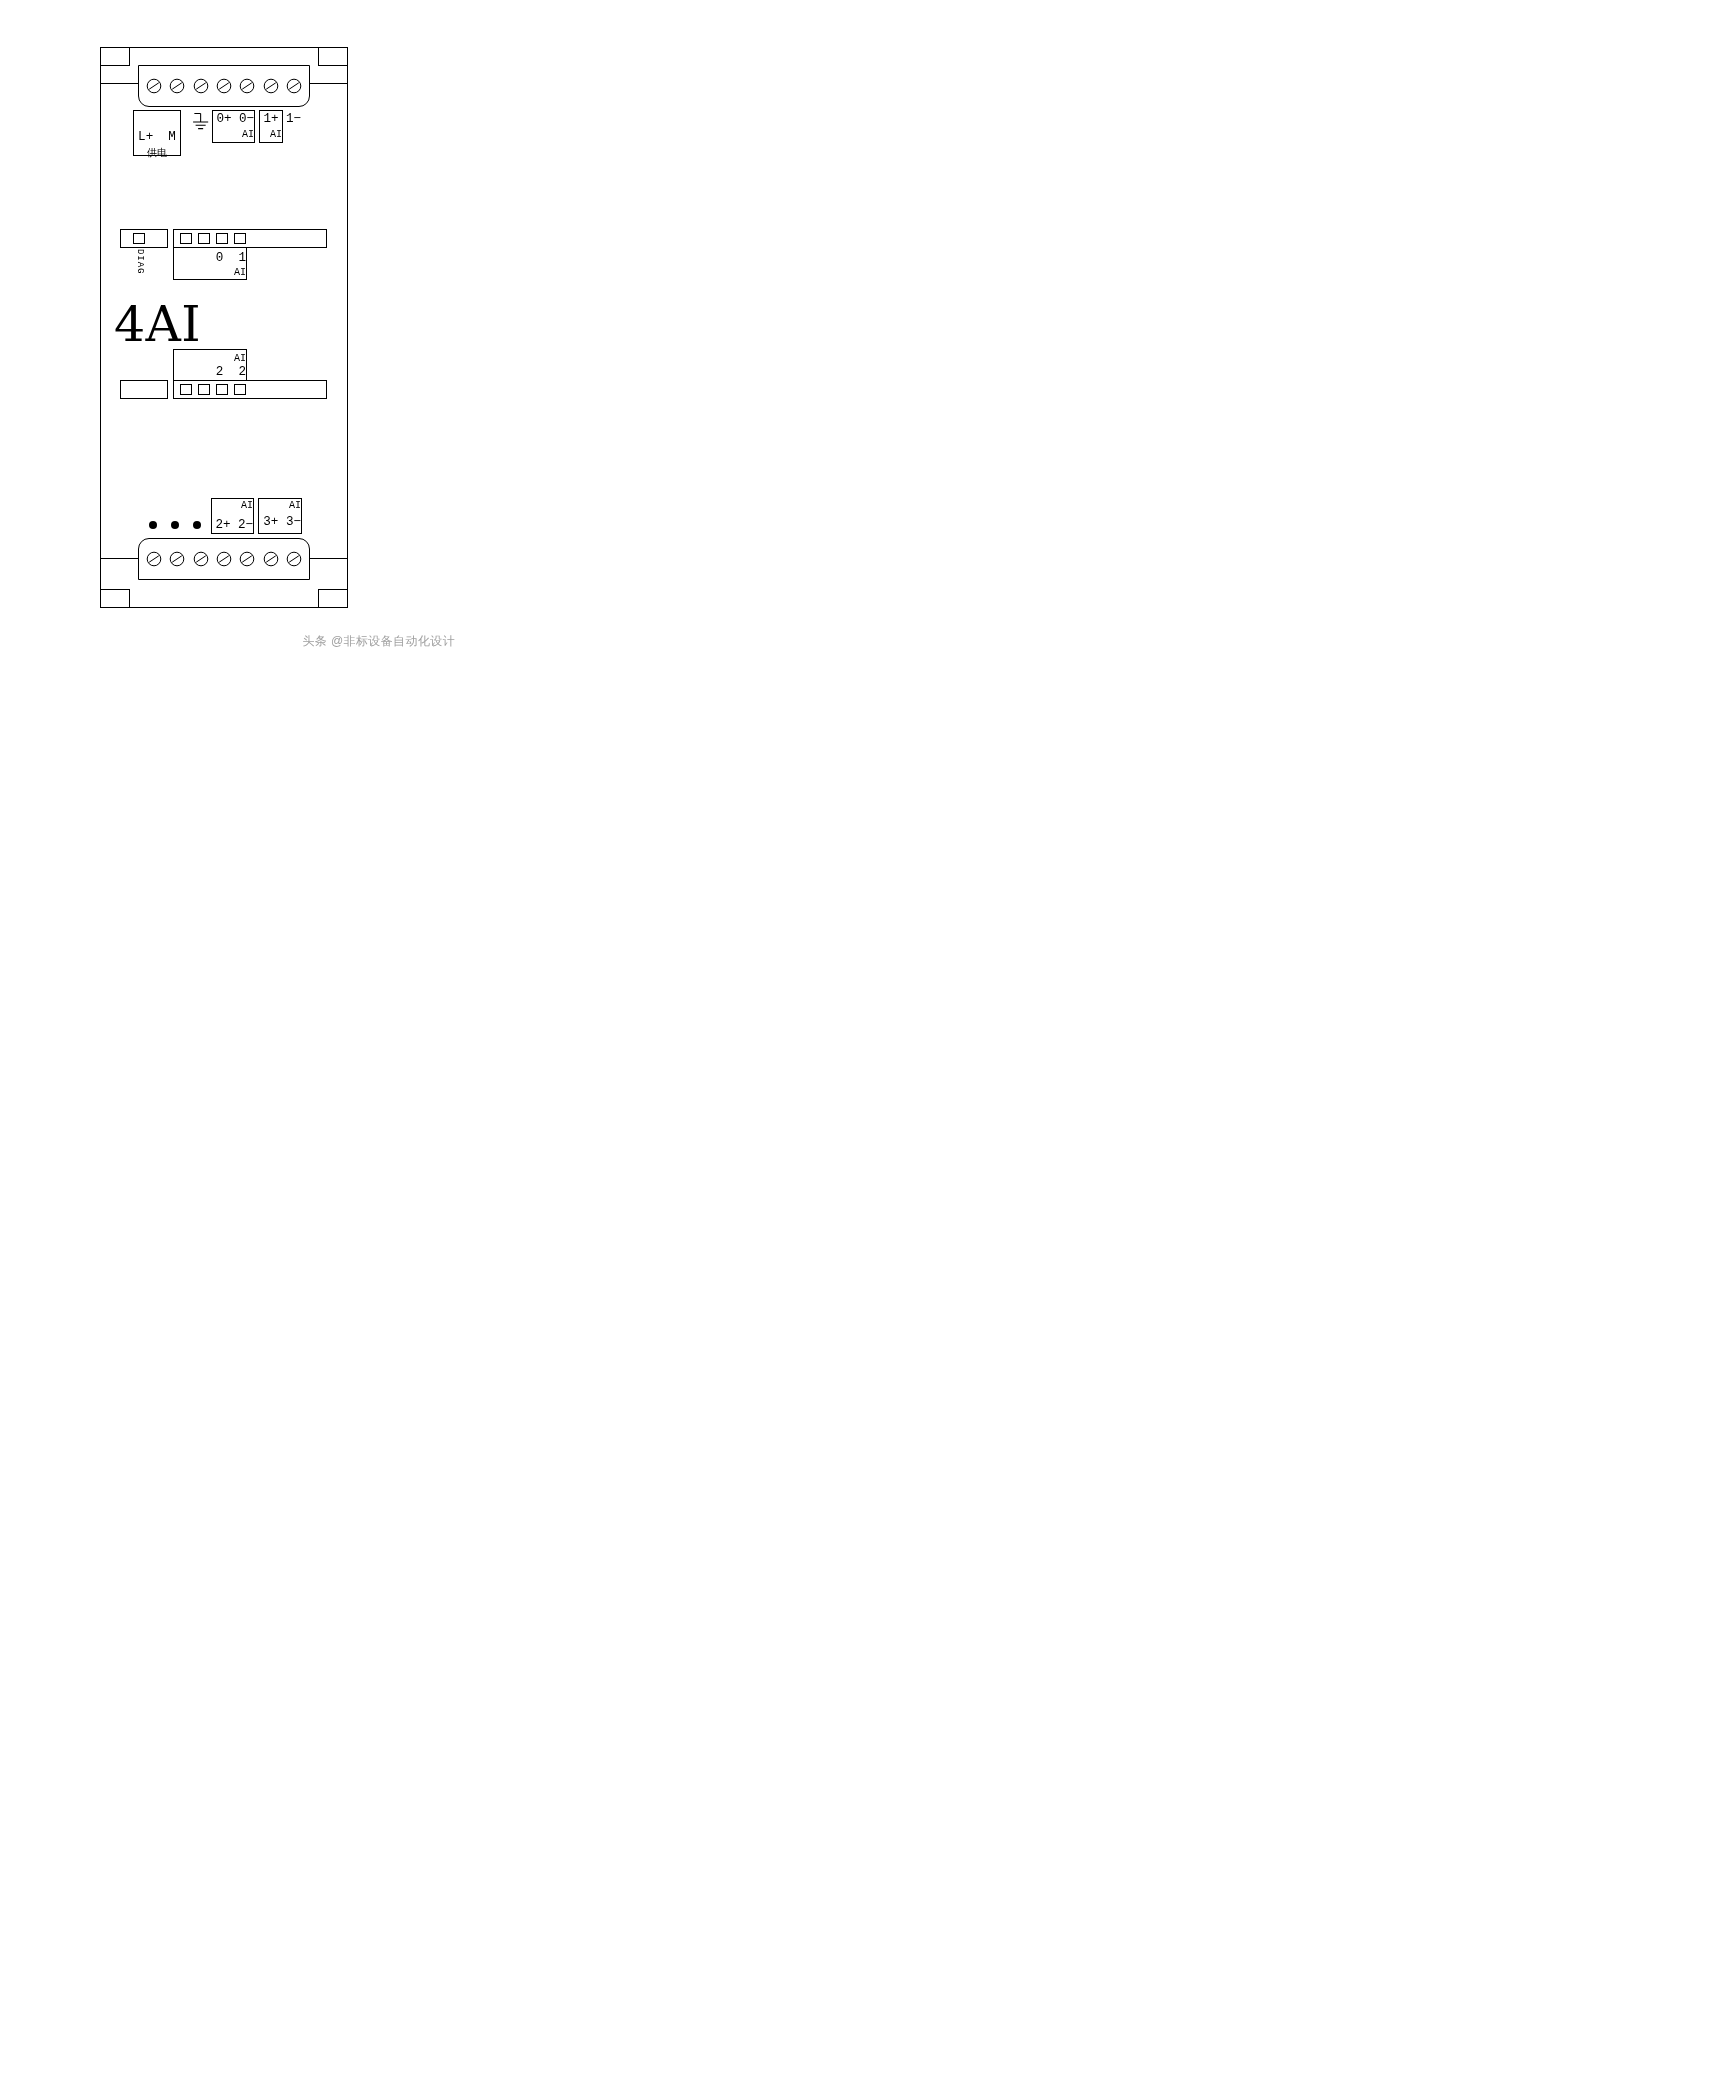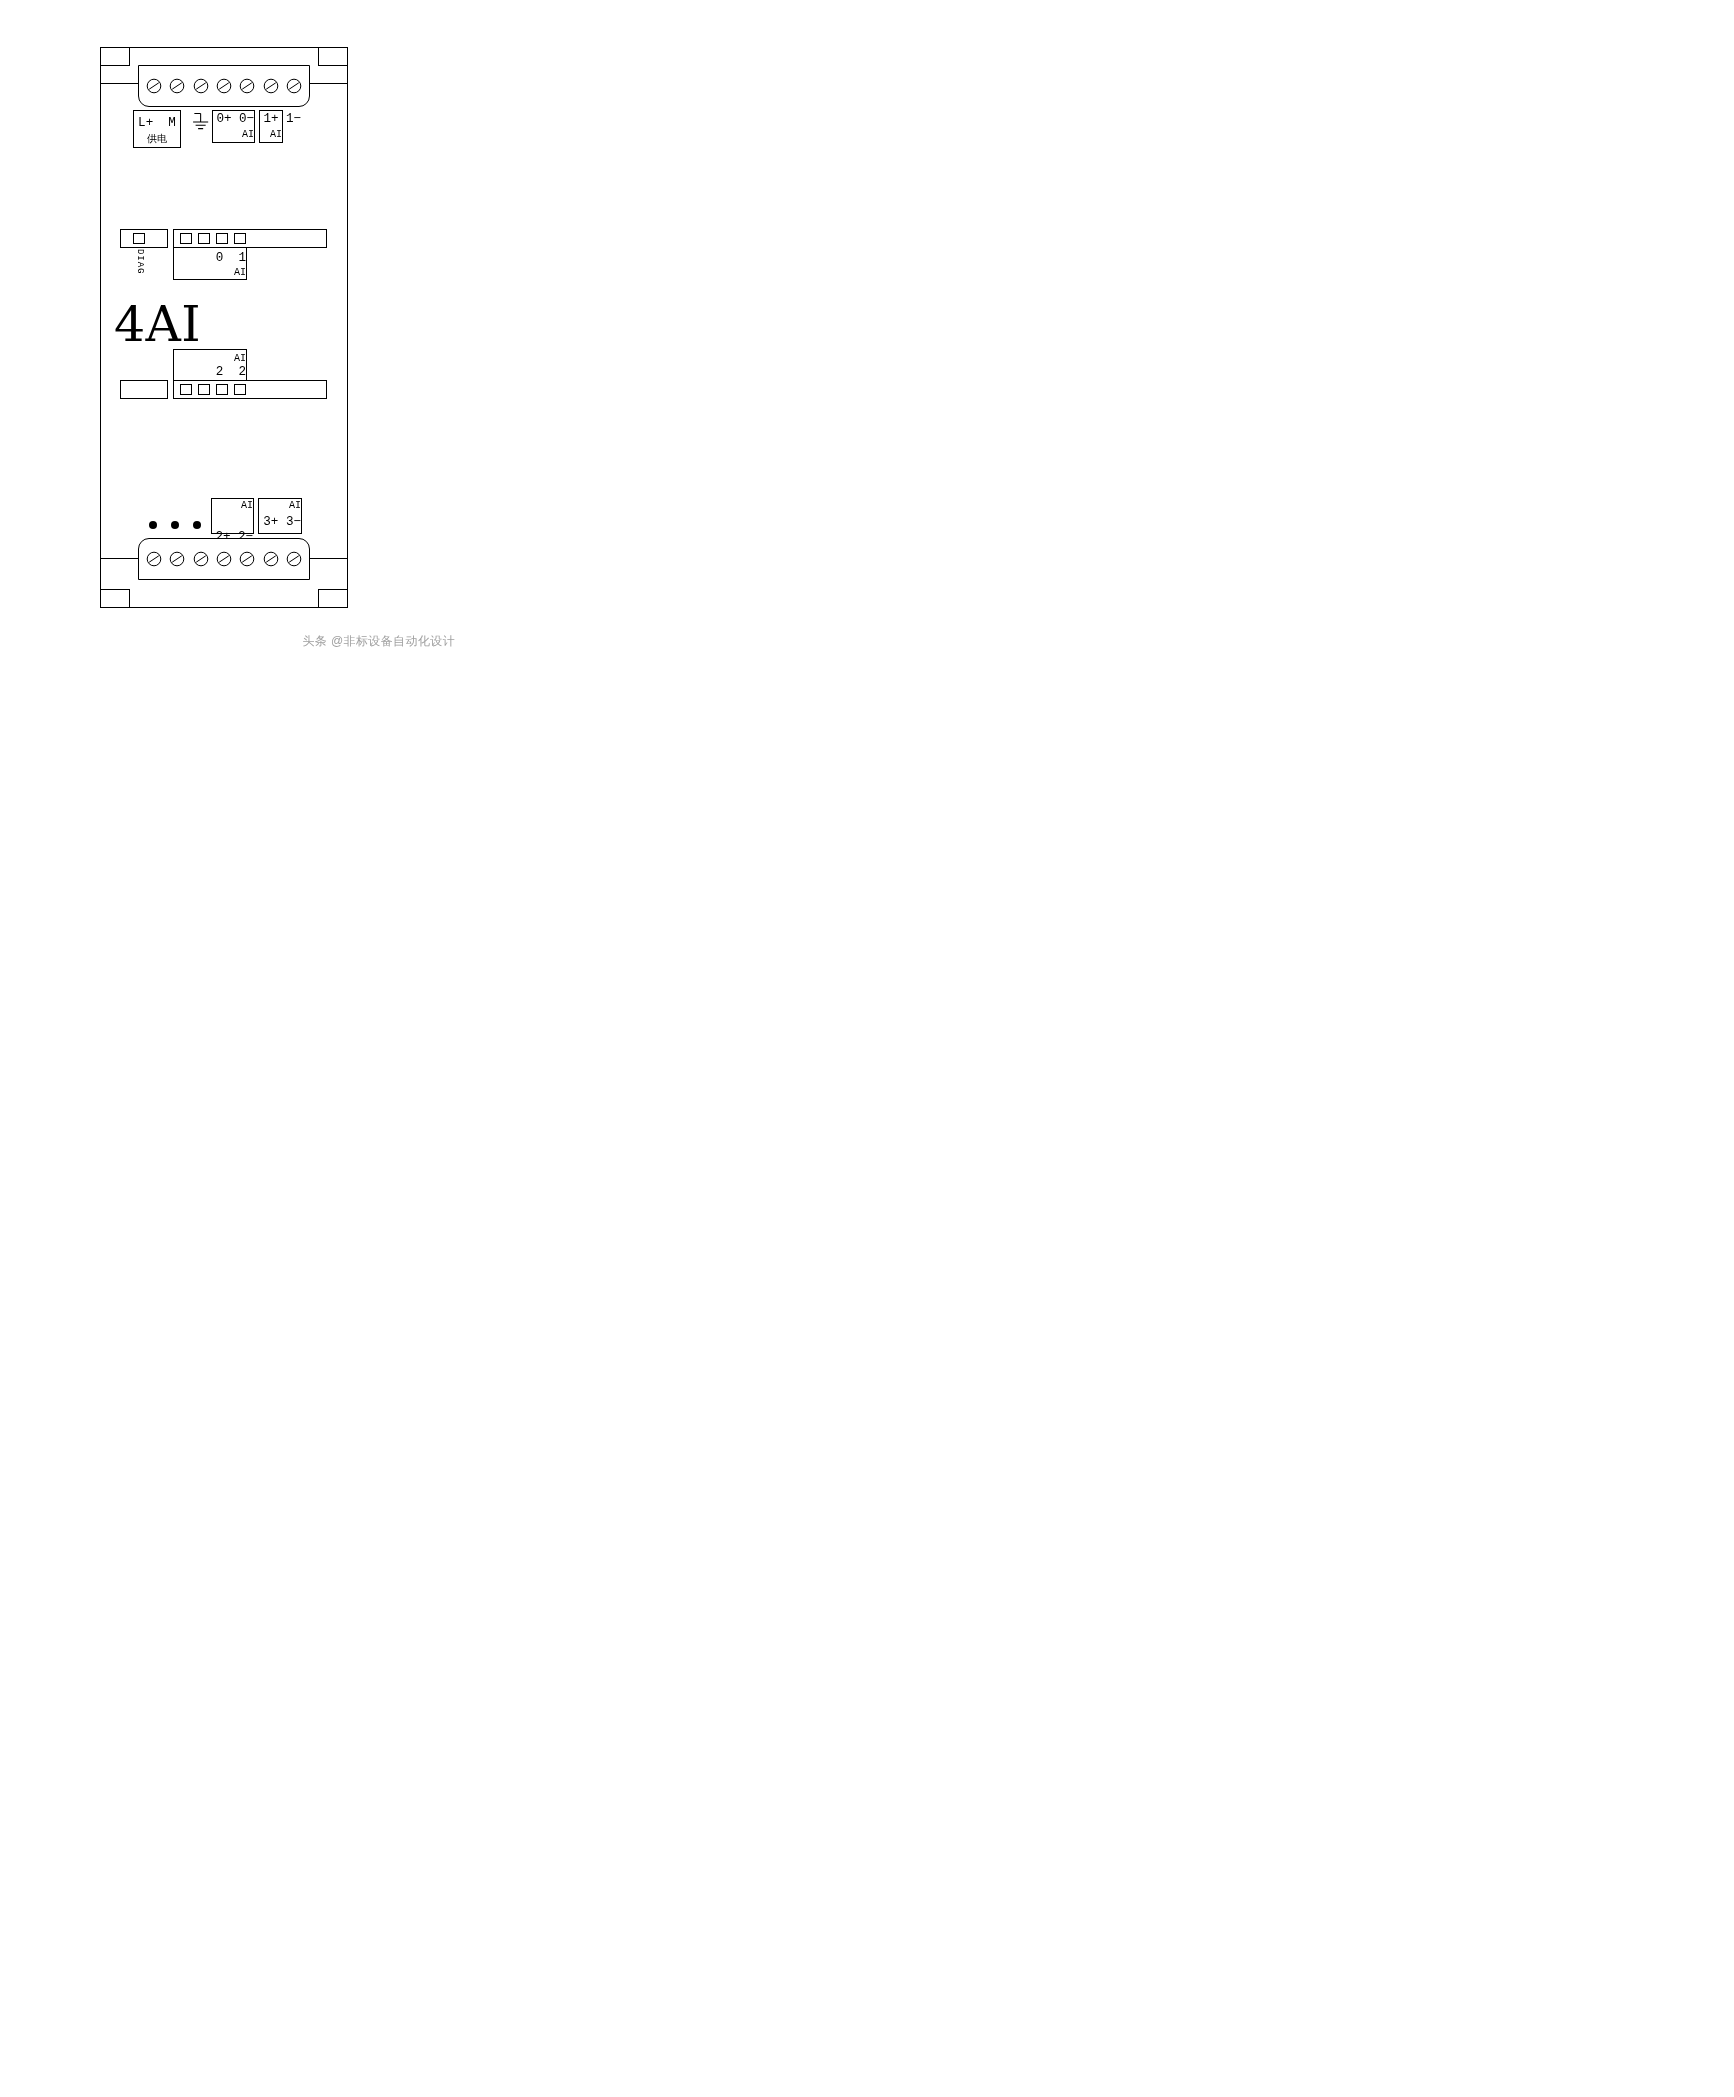--- a/index.html
+++ b/index.html
@@ -86,21 +86,21 @@
 
   <span class="screw">
           <svg width="16" height="16" viewBox="0 0 40 40">
             <circle cx="20" cy="20" r="17" fill="none" stroke="#000" stroke-width="2.5"></circle>
             <line x1="8" y1="28" x2="32" y2="12" stroke="#000" stroke-width="2.5"></line>
           </svg>
         </span>
 </div>
   </div>
 
-  <div class="box" style="left:133px;top:110px;width:48px;height:38px;text-align:center;padding-top:5px">
+  <div class="box" style="left:133px;top:110px;width:48px;height:46px;text-align:center;padding-top:19px">
     <div class="txt t1">L+  M</div>
     <div class="txt t2" style="margin-top:3.4px">供电</div>
   </div>
 
   <div class="abs" style="left:191px;top:111px">
     <svg width="17.6" height="19.3" viewBox="0 0 42 46" fill="none">
       <path d="M8 6 H23 M23 6 V26 M5 26 H41 M11 34 H35 M17 42 H29" stroke="#000" stroke-width="2.5"></path>
     </svg>
   </div>
 
@@ -155,21 +155,21 @@
   <div class="abs dots" style="left:149px;top:521px;width:52px">
   <span class="dot"></span>
 
   <span class="dot"></span>
 
   <span class="dot"></span>
 </div>
 
   <div class="box" style="left:211px;top:498px;width:43px;height:36px;padding:0.8px 0 0 3.4px">
     <div class="txt t2">AI</div>
-    <div class="txt t1" style="margin-top:19px">2+ 2−</div>
+    <div class="txt t1" style="margin-top:7px">2+ 2−</div>
   </div>
 
   <div class="box" style="left:258px;top:498px;width:44px;height:36px;padding:0.8px 0 0 3.4px">
     <div class="txt t2">AI</div>
     <div class="txt t1" style="margin-top:4px">3+ 3−</div>
   </div>
 
   <div class="box cover" style="left:138px;top:538px;width:172px;height:42px;border-radius:11px 11px 0 0">
     <div class="screw-row">
   <span class="screw">

